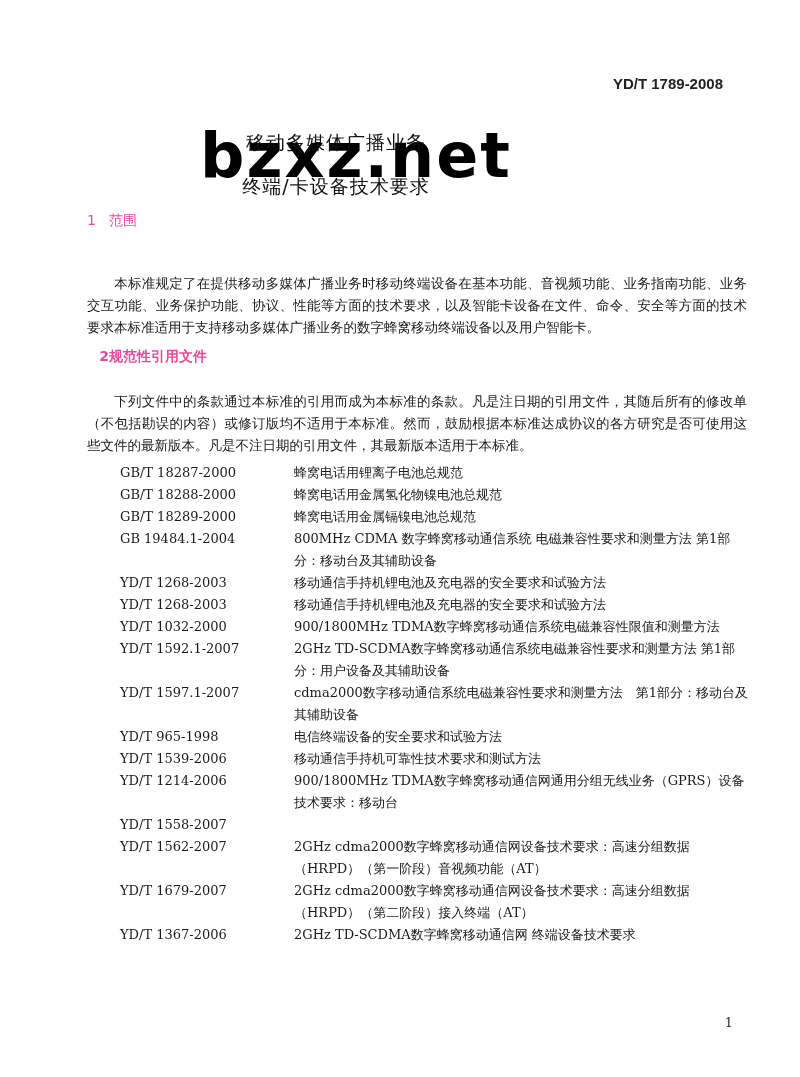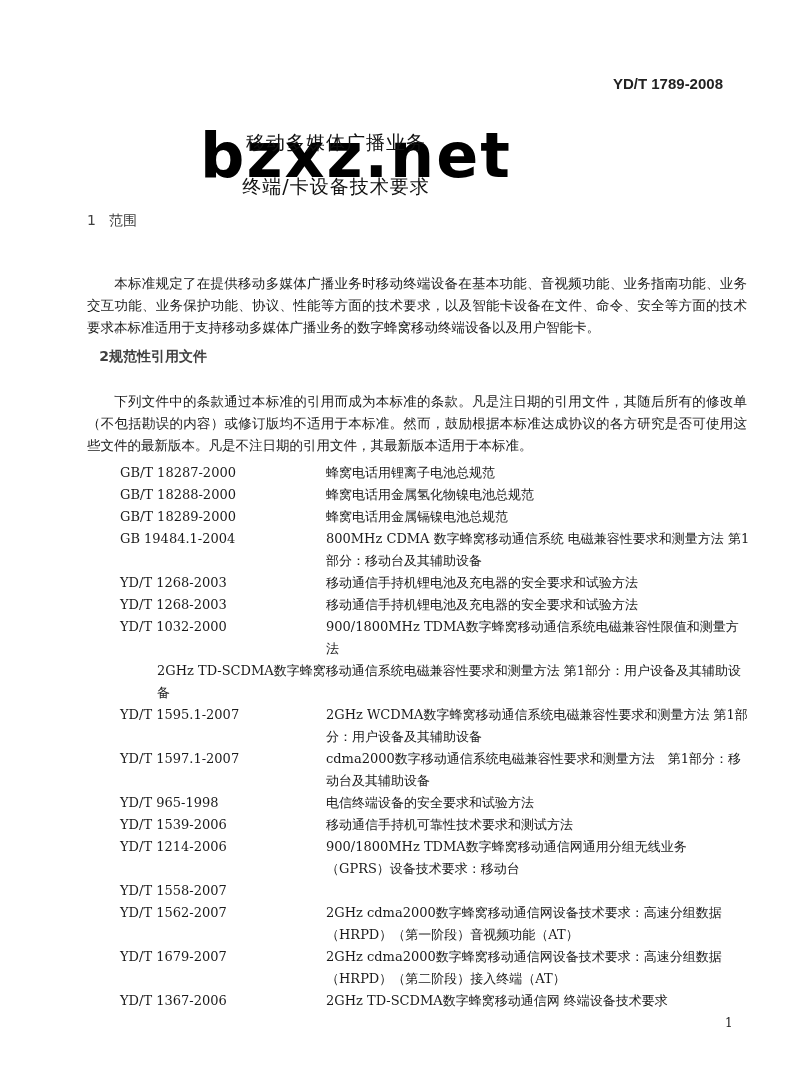--- a/index.html
+++ b/index.html
@@ -22,33 +22,33 @@
     .title {
       position: absolute; left: 0; width: 672px; text-align: center;
       font-family: "DejaVu Sans", "Liberation Sans", sans-serif;
       font-size: 19px; color: #111; z-index: 1; letter-spacing: 1px;
     }
     .title.t1 { top: 130px; }
     .title.t2 { top: 174px; }
     .section-heading {
       position: absolute; left: 87px;
       font-family: "DejaVu Sans", "Liberation Sans", sans-serif;
-      font-size: 14px; color: #404040;
+      font-size: 14px; color: #ec4899;
     }
     .section-heading .num { display: inline-block; width: 22px; }
     .section-heading.bold { font-weight: bold; text-align: right; }
     .para {
       position: absolute; left: 87px; width: 660px;
       font-size: 13.5px; line-height: 22px; color: #1a1a1a;
       text-align: justify;
     }
     .para .indent { display: inline-block; width: 27px; }
     .refs { position: absolute; left: 120px; top: 462px; width: 630px; }
     .ref {
-      display: flex; font-size: 13px; line-height: 22px; color: #1a1a1a; gap: 32px;
+      display: flex; font-size: 13px; line-height: 22px; color: #1a1a1a;
     }
     .ref .code { width: 137px; flex: none; white-space: nowrap; }
     .ref .desc { flex: 1; margin-left: 37px; }
     .page-num {
       position: absolute; left: 725px; top: 1016px;
       font-size: 12px; color: #222;
     }
   </style>
 </head>
 <body>
@@ -100,25 +100,22 @@
       </div>
     <div class="ref">
         <span class="code">YD/T 1268-2003</span>
         <span class="desc">移动通信手持机锂电池及充电器的安全要求和试验方法</span>
       </div>
     <div class="ref">
         <span class="code">YD/T 1032-2000</span>
         <span class="desc">900/1800MHz TDMA数字蜂窝移动通信系统电磁兼容性限值和测量方法</span>
       </div>
     <div class="ref">
+        <span class="code">YD/T 1592.1-2007</span>
         <span class="desc">2GHz TD-SCDMA数字蜂窝移动通信系统电磁兼容性要求和测量方法 第1部分：用户设备及其辅助设备</span>
-      </div>
-    <div class="ref">
-        <span class="code">YD/T 1595.1-2007</span>
-        <span class="desc">2GHz WCDMA数字蜂窝移动通信系统电磁兼容性要求和测量方法 第1部分：用户设备及其辅助设备</span>
       </div>
     <div class="ref">
         <span class="code">YD/T 1597.1-2007</span>
         <span class="desc">cdma2000数字移动通信系统电磁兼容性要求和测量方法　第1部分：移动台及其辅助设备</span>
       </div>
     <div class="ref">
         <span class="code">YD/T 965-1998</span>
         <span class="desc">电信终端设备的安全要求和试验方法</span>
       </div>
     <div class="ref">

